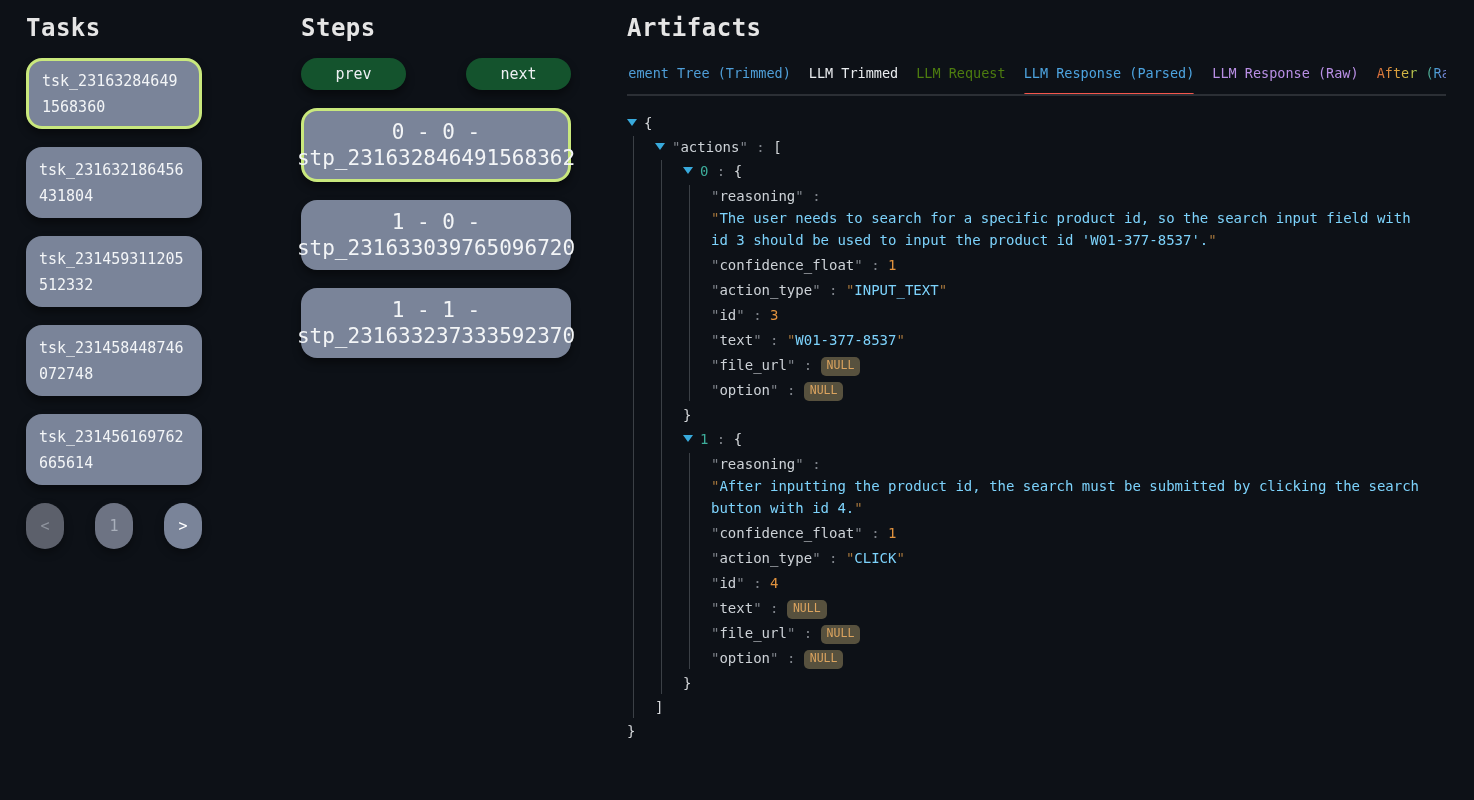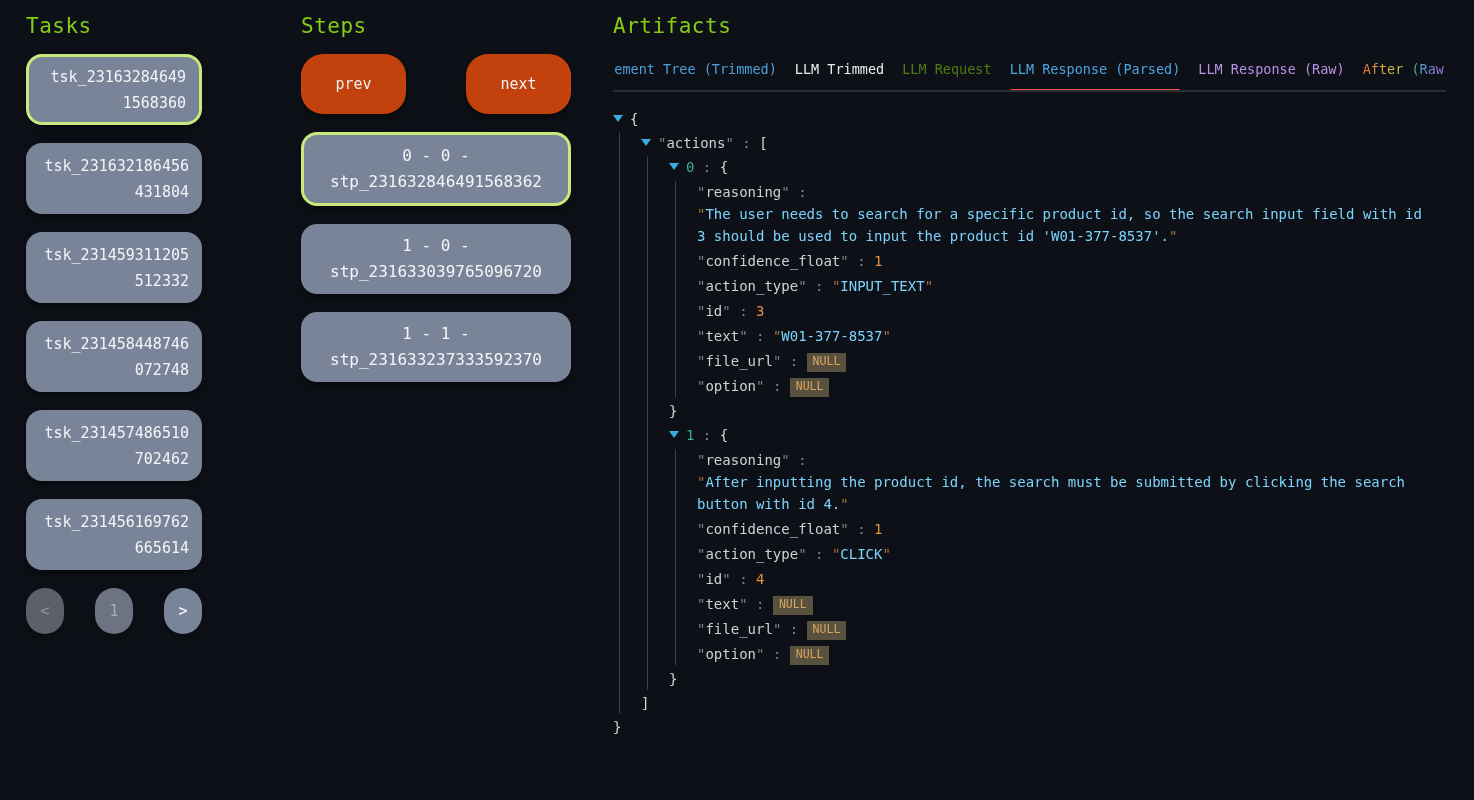--- a/index.html
+++ b/index.html
@@ -4,61 +4,61 @@
 <style>
   html,body{margin:0;padding:0;}
   body{
     width:1474px;height:800px;overflow:hidden;
     background:#0d1117;
     font-family:"DejaVu Sans Mono","Liberation Mono",monospace;
     color:#e9edf2;
   }
   .app{display:flex;height:100%;}
   .panel-title{
-    font-size:21px;font-weight:400;color:#84cc16;
+    font-size:24px;font-weight:700;color:#e5e5e5;
     margin:14px 0 0 0;letter-spacing:.5px;
   }
   
   .col-tasks{width:176px;margin-left:26px;flex:none;}
   .col-steps{width:270px;margin-left:99px;flex:none;}
-  .col-artifacts{flex:1;margin-left:42px;margin-right:28px;min-width:0;}
+  .col-artifacts{flex:1;margin-left:56px;margin-right:28px;min-width:0;}
 
   
   #task-list{margin-top:16px;}
   .task-btn{
     width:176px;min-height:71px;box-sizing:border-box;border-radius:16px;
     background:#7a8499;color:#f3f5f7;font-size:15px;line-height:26px;
-    display:flex;align-items:center;justify-content:center;text-align:right;
+    display:flex;align-items:center;justify-content:center;text-align:left;
     word-break:break-all;padding:8px 13px;margin-bottom:18px;cursor:pointer;
     box-shadow:0 5px 9px rgba(0,0,0,.42);
   }
   .task-btn.selected{border:3px solid #c9e87d;padding:5px 13px;}
 
   
   .pagination{display:flex;justify-content:space-between;align-items:center;margin-top:2px;}
   .pg{
     width:38px;height:46px;border-radius:19px;border:none;font-size:15px;
     display:flex;align-items:center;justify-content:center;cursor:pointer;
     font-family:inherit;box-shadow:0 4px 8px rgba(0,0,0,.35);
   }
   .pg.prev{background:#5c606b;color:#8f949e;}
   .pg.page{background:#6d7383;color:#a9afbb;}
   .pg.next{background:#7a8499;color:#ffffff;}
 
   
   .step-nav{display:flex;justify-content:space-between;margin-top:16px;}
   .nav-btn{
-    width:105px;height:60px;border-radius:22px;background:#c2410c;color:#eef0f3;
+    width:105px;height:32px;border-radius:22px;background:#14532d;color:#eef0f3;
     font-size:15px;display:flex;align-items:center;justify-content:center;
     cursor:pointer;box-shadow:0 5px 9px rgba(0,0,0,.42);border:none;font-family:inherit;
   }
   #step-list{margin-top:3px;}
   .step-btn{
     width:270px;min-height:70px;box-sizing:border-box;border-radius:16px;
-    background:#7a8499;color:#f3f5f7;font-size:16px;line-height:26px;
+    background:#7a8499;color:#f3f5f7;font-size:21px;line-height:26px;
     display:flex;align-items:center;justify-content:center;text-align:center;
     overflow-wrap:break-word;padding:8px 15px;margin-top:18px;cursor:pointer;
     box-shadow:0 5px 9px rgba(0,0,0,.42);
   }
   .step-btn.selected{border:3px solid #c9e87d;}
 
   
   .tabs{
     display:flex;gap:18px;margin-top:23px;border-bottom:2px solid #2b2f35;
     overflow:hidden;white-space:nowrap;
@@ -84,36 +84,35 @@
     display:inline-block;width:0;height:0;
     border-left:5px solid transparent;border-right:5px solid transparent;
     border-top:7px solid #38aadc;margin-right:7px;vertical-align:2px;cursor:pointer;
   }
   .q{color:#7f848b;} .k{color:#cdd2d7;} .pn{color:#7f848b;}
   .br{color:#d5d8db;} .idx{color:#3dad9b;}
   .sq{color:#a5763c;} .jstr{color:#7dd3fc;} .jnum{color:#e0923e;}
   .str-block{line-height:22px;margin:0 0 3px 0;white-space:normal;max-width:741px;color:#e0923e;}
   .null-badge{
     display:inline-block;background:#57513e;color:#dca45f;font-size:11.5px;
-    line-height:1;padding:3px 6px 4px;border-radius:0;vertical-align:1px;
+    line-height:1;padding:3px 6px 4px;border-radius:5px;vertical-align:1px;
   }
 </style>
 </head>
 <body>
 
 <div class="app">
 
   <section class="col-tasks">
     <h1 class="panel-title">Tasks</h1>
     <div id="task-list">
         <div class="task-btn selected">tsk_231632846491568360</div>
         <div class="task-btn">tsk_231632186456431804</div>
         <div class="task-btn">tsk_231459311205512332</div>
         <div class="task-btn">tsk_231458448746072748</div>
-        <div class="task-btn">tsk_231457486510702462</div>
         <div class="task-btn">tsk_231456169762665614</div>
       </div>
     <div class="pagination">
       <button class="pg prev">&lt;</button>
       <button class="pg page">1</button>
       <button class="pg next">&gt;</button>
     </div>
   </section>
 
   <section class="col-steps">

